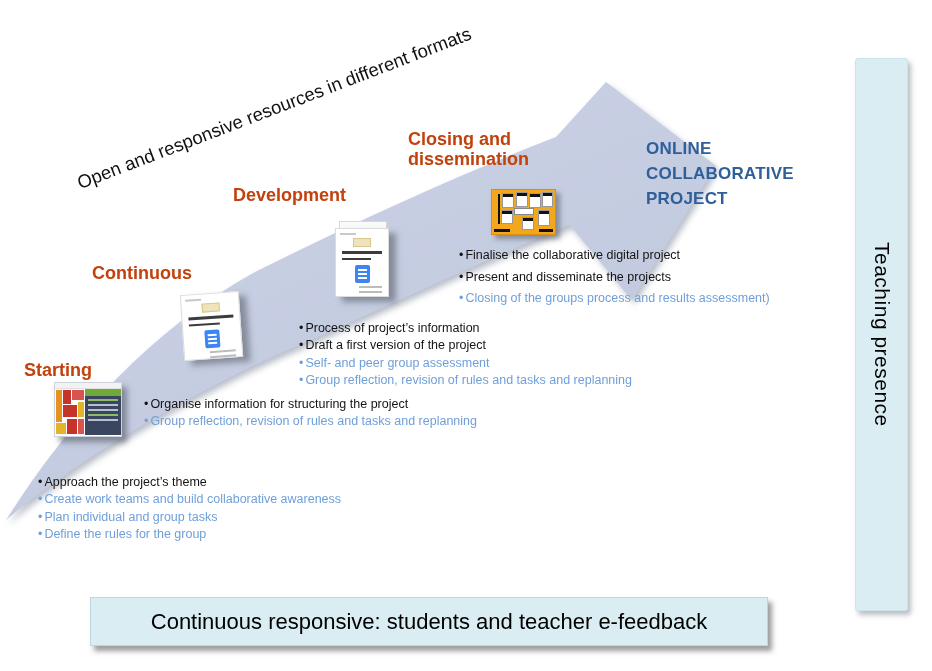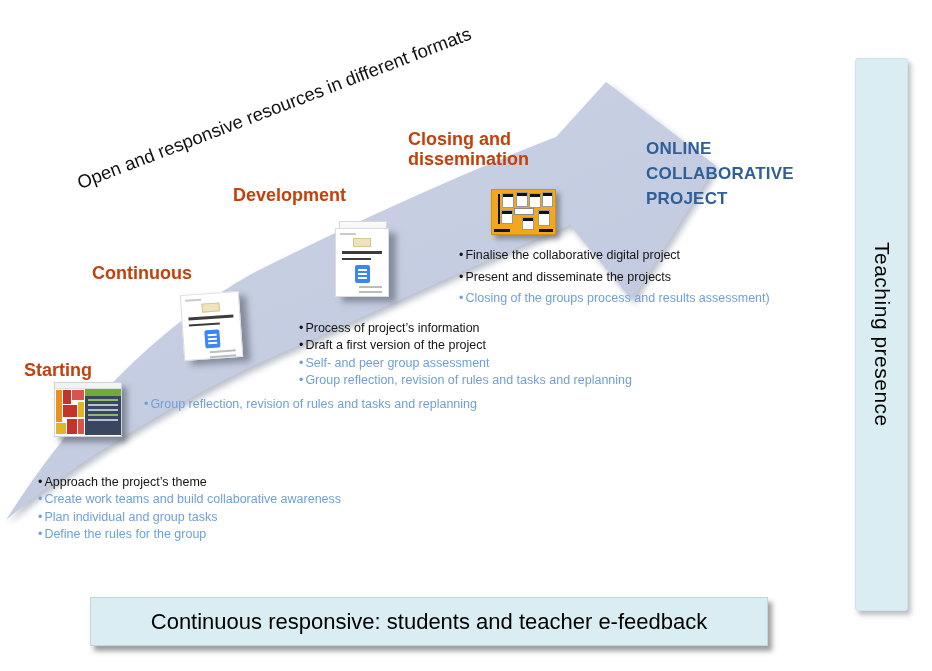--- a/index.html
+++ b/index.html
@@ -187,20 +187,21 @@
   </div>
 
   <ul class="blist" id="list-starting">
     <li>Approach the project’s theme</li>
     <li class="blue">Create  work teams and build collaborative awareness</li>
     <li class="blue">Plan individual and group tasks</li>
     <li class="blue">Define the rules for the group</li>
   </ul>
 
   <ul class="blist" id="list-structuring">
+    <li>Organise information for structuring the project</li>
     <li class="blue">Group reflection, revision of rules and tasks and replanning</li>
   </ul>
 
   <ul class="blist" id="list-development">
     <li>Process of project’s information</li>
     <li>Draft a first version of the project</li>
     <li class="blue">Self- and peer group assessment</li>
     <li class="blue">Group reflection, revision of rules and tasks and replanning</li>
   </ul>
 

